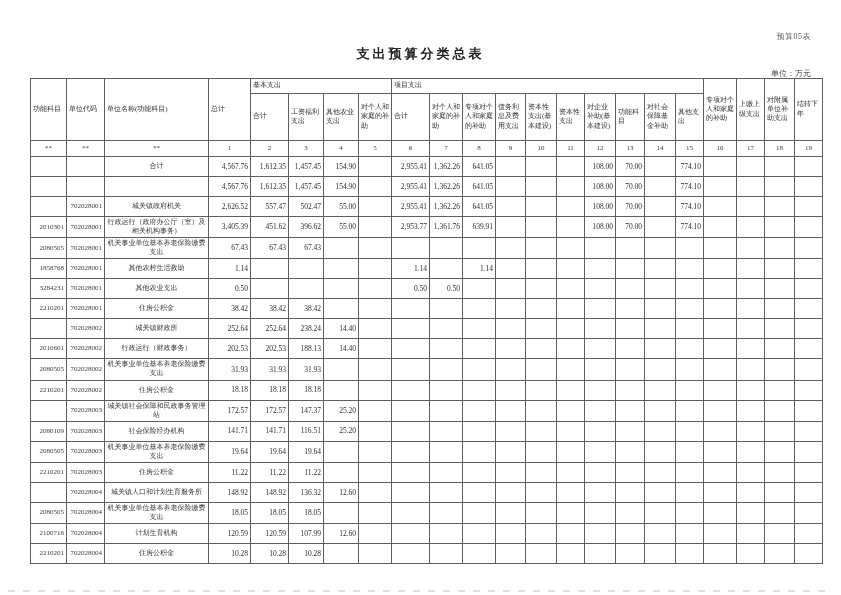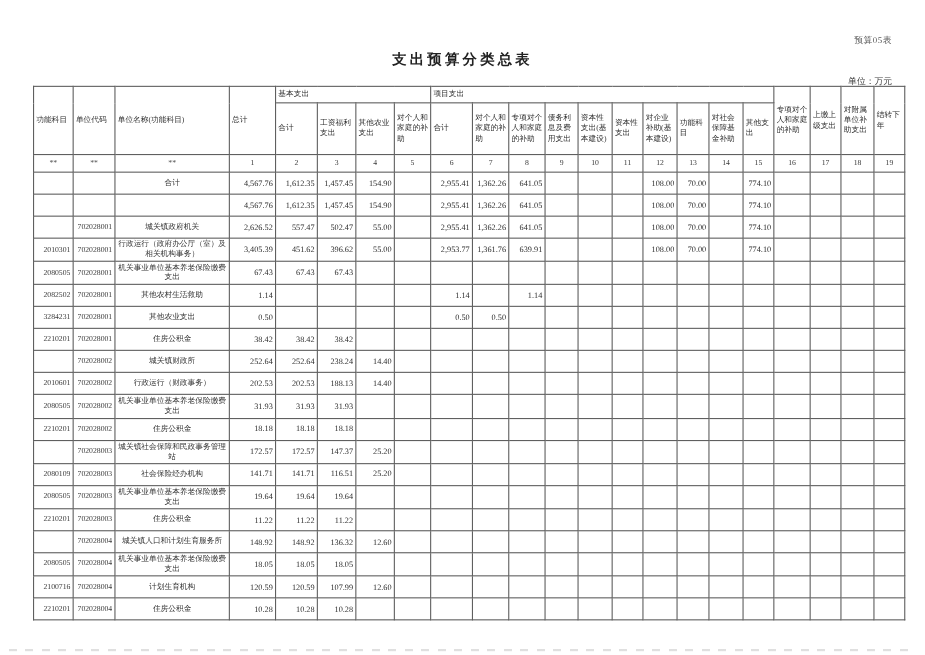--- a/index.html
+++ b/index.html
@@ -247,21 +247,21 @@
           <td class="c-num"></td>
           <td class="c-num"></td>
           <td class="c-num"></td>
           <td class="c-num"></td>
           <td class="c-num"></td>
           <td class="c-num"></td>
           <td class="c-num"></td>
           <td class="c-num"></td>
         </tr>
         <tr>
-          <td class="c-code">2082502</td>
+          <td class="c-code">1858768</td>
           <td class="c-code">702028001</td>
           <td class="c-name">其他农村生活救助</td>
           <td class="c-num">1.14</td>
           <td class="c-num"></td>
           <td class="c-num"></td>
           <td class="c-num"></td>
           <td class="c-num"></td>
           <td class="c-num">1.14</td>
           <td class="c-num"></td>
           <td class="c-num">1.14</td>

